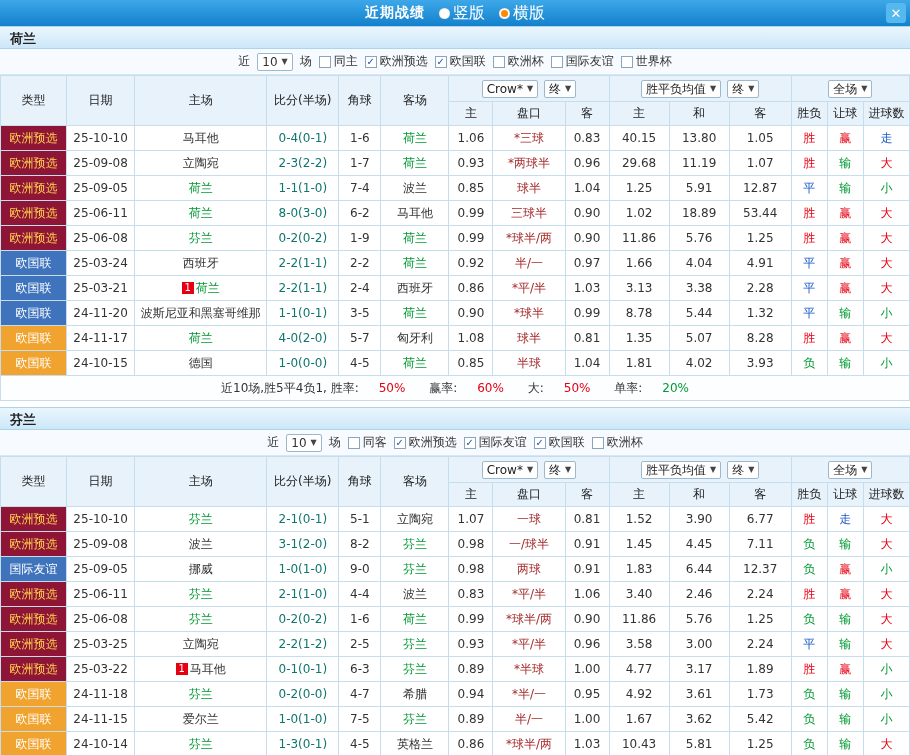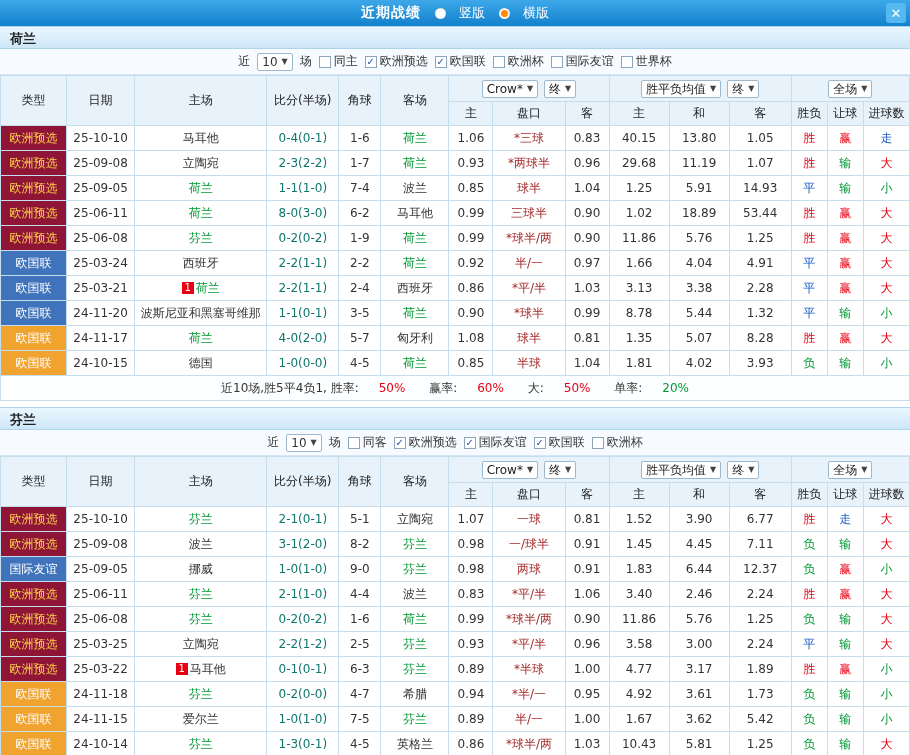--- a/index.html
+++ b/index.html
@@ -9,21 +9,21 @@
     font-size:12px; color:#333; background:#fff; overflow:hidden;
   }
   
   .titlebar {
     position:relative; height:26px;
     background:linear-gradient(180deg,#3da7e8 0%,#1280cc 100%);
     display:flex; align-items:center; justify-content:center; gap:14px; color:#fff;
   }
   .titlebar .title { font-weight:bold; font-size:14px; letter-spacing:1px; }
   .radio-group { display:flex; align-items:center; gap:14px; }
-  .radio-opt { display:inline-flex; align-items:center; gap:13px; cursor:pointer; font-size:13px; }
+  .radio-opt { display:inline-flex; align-items:center; gap:3px; cursor:pointer; font-size:16px; }
   .rc { width:11px; height:11px; border-radius:50%; background:#fff; position:relative; box-shadow:inset 0 0 1px #999; }
   .rc.sel::after { content:""; position:absolute; left:2px; top:2px; width:7px; height:7px; border-radius:50%; background:#ff8a00; }
   .close-btn {
     position:absolute; right:4px; top:3px; width:20px; height:20px;
     background:#55b8ee; color:#fff; font-weight:bold; font-size:13px;
     display:flex; align-items:center; justify-content:center; cursor:pointer; border-radius:3px;
   }
   
   .section + .section { margin-top:6px; }
   .section-title {
@@ -235,21 +235,21 @@
             <td>25-09-05</td>
             <td class="team t-green">荷兰</td>
             <td class="score">1-1(1-0)</td>
             <td>7-4</td>
             <td class="team ">波兰</td>
             <td>0.85</td>
             <td class="handicap">球半</td>
             <td>1.04</td>
             <td>1.25</td>
             <td>5.91</td>
-            <td>14.93</td>
+            <td>12.87</td>
             <td class="c-blue">平</td>
             <td class="c-green">输</td>
             <td class="c-green">小</td>
           </tr>
           <tr>
             <td class="type type-maroon">欧洲预选</td>
             <td>25-06-11</td>
             <td class="team t-green">荷兰</td>
             <td class="score">8-0(3-0)</td>
             <td>6-2</td>

